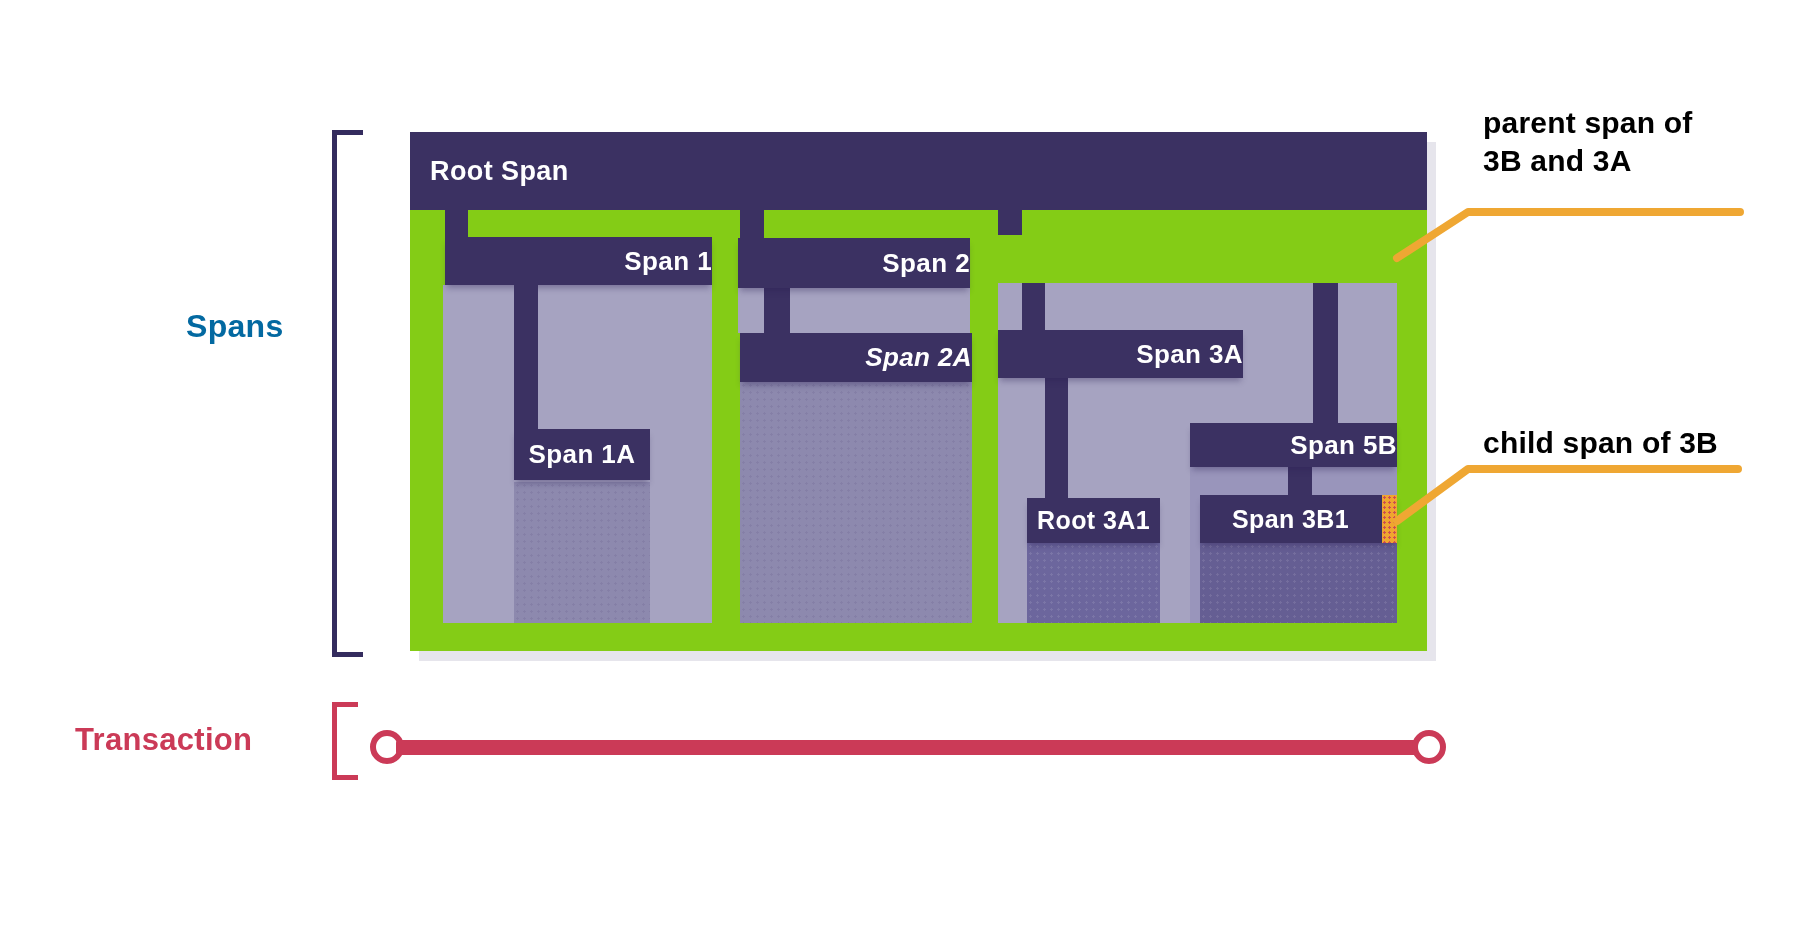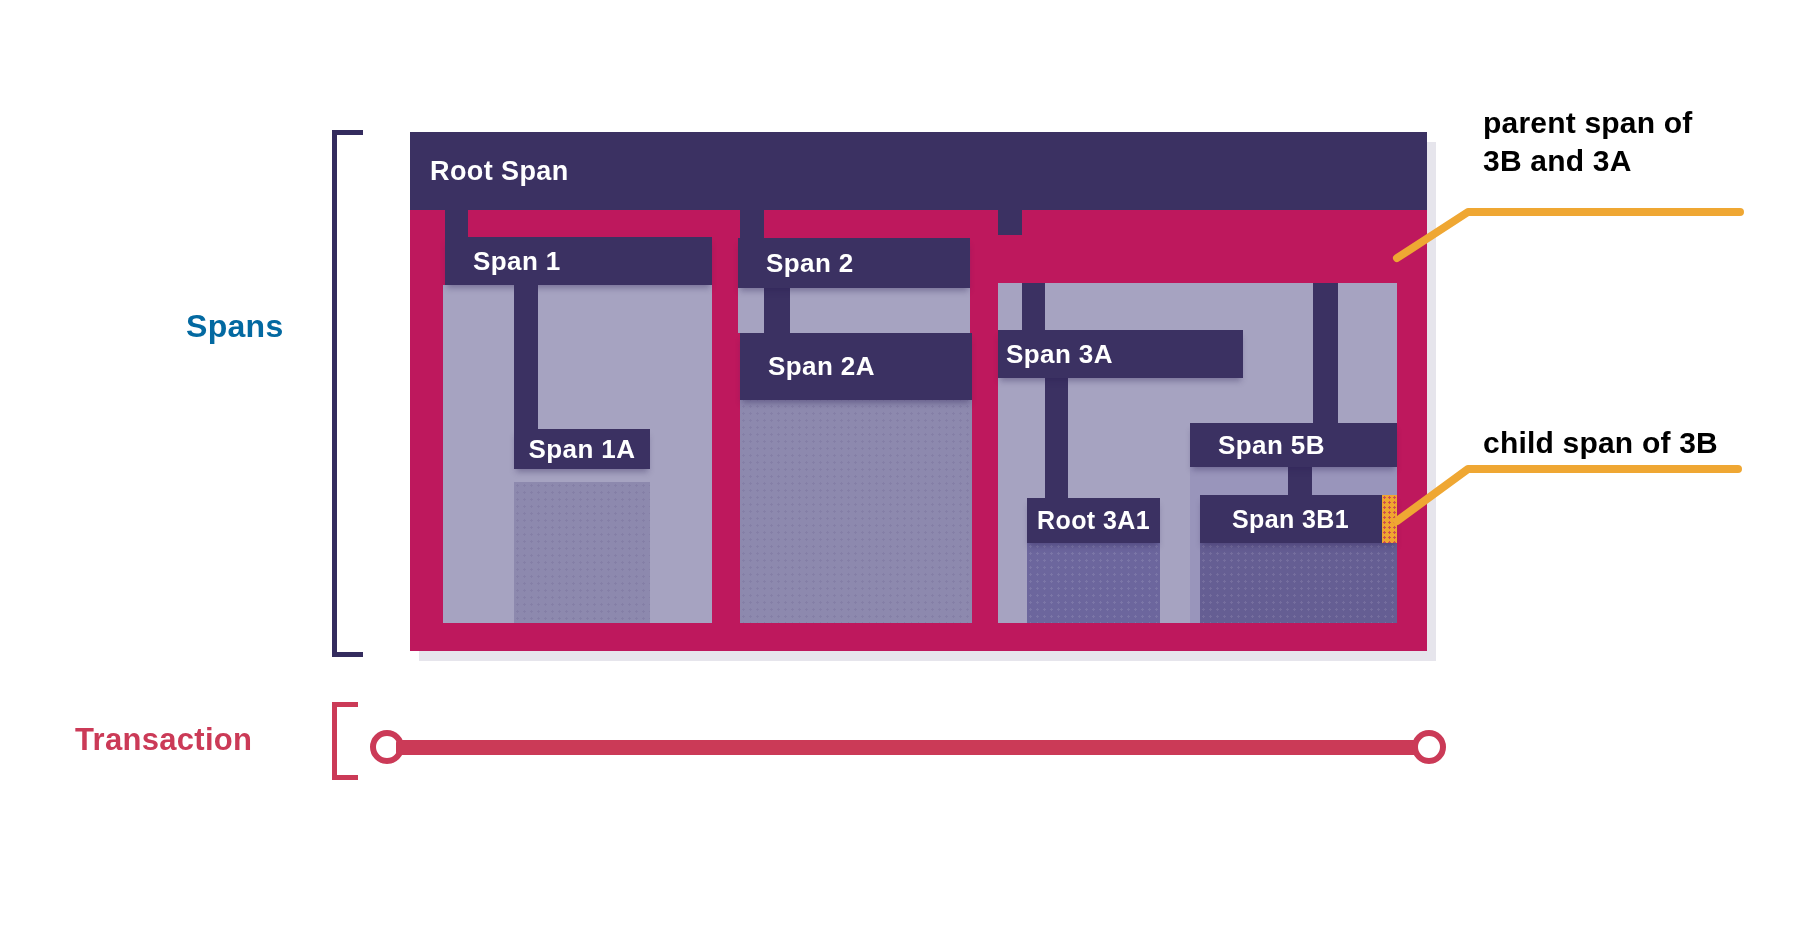--- a/index.html
+++ b/index.html
@@ -8,27 +8,27 @@
     font-family:"Liberation Sans","DejaVu Sans",sans-serif;
   }
   .abs{position:absolute;}
   
   .side-label{font-weight:700;color:#0369a1;font-size:32px;letter-spacing:.3px;}
   .bracket{border-left:5px solid #342C5E;border-top:5px solid #342C5E;border-bottom:5px solid #342C5E;}
   .bracket.red{border-color:#CB3A57;}
   .tx-label{font-weight:700;color:#CB3A57;font-size:31px;letter-spacing:.3px;}
   
   #trace{
-    left:410px;top:132px;width:1017px;height:519px;background:#be185d;
+    left:410px;top:132px;width:1017px;height:519px;background:#84cc16;
     box-shadow:9px 10px 0 rgba(116,110,150,0.18);
   }
   .bar{background:#3B3162;display:flex;align-items:center;
        box-shadow:0 5px 6px -2px rgba(40,30,80,0.35);}
   .bar .bar-label{color:#ffffff;font-weight:700;font-size:26px;letter-spacing:.4px;white-space:nowrap;}
-  .bar.padded{padding-left:28px;box-sizing:border-box;}
+  .bar.padded{padding-left:28px;box-sizing:border-box;justify-content:flex-end;}
   .bar.centered{justify-content:center;}
   .conn{background:#3B3162;}
   .blk-med{background:#A6A3C1;}
   .blk-med2{background:#9995BB;}
   .blk-leaf{background:#8D89AE;
     background-image:radial-gradient(rgba(70,60,110,0.12) 1px,transparent 1.4px);
     background-size:7px 7px;}
   .blk-deep-a{background:#6C669D;
     background-image:radial-gradient(rgba(255,255,255,0.10) 1px,transparent 1.4px);
     background-size:7px 7px;}
@@ -63,32 +63,32 @@
       <span class="bar-label" style="font-size:27px;">Root Span</span>
     </div>
 
     <div class="abs blk-med" style="left:33px;top:153px;width:269px;height:338px;"></div>
     <div class="abs conn" style="left:35px;top:78px;width:23px;height:28px;"></div>
     <div class="abs bar padded" style="left:35px;top:105px;width:267px;height:48px;">
       <span class="bar-label">Span 1</span>
     </div>
     <div class="abs conn" style="left:104px;top:153px;width:24px;height:144px;"></div>
     <div class="abs blk-leaf" style="left:104px;top:350px;width:136px;height:141px;"></div>
-    <div class="abs bar centered" style="left:104px;top:297px;width:136px;height:40px;align-items:center;">
+    <div class="abs bar centered" style="left:104px;top:297px;width:136px;height:51px;align-items:center;">
       <span class="bar-label">Span 1A</span>
     </div>
 
     <div class="abs blk-med" style="left:328px;top:156px;width:232px;height:45px;"></div>
     <div class="abs conn" style="left:330px;top:78px;width:24px;height:30px;"></div>
     <div class="abs conn" style="left:354px;top:156px;width:26px;height:45px;"></div>
     <div class="abs bar padded" style="left:328px;top:106px;width:232px;height:50px;">
       <span class="bar-label">Span 2</span>
     </div>
     <div class="abs blk-leaf" style="left:330px;top:250px;width:232px;height:241px;"></div>
-    <div class="abs bar padded" style="left:330px;top:201px;width:232px;height:67px;">
+    <div class="abs bar padded" style="left:330px;top:201px;width:232px;height:49px;font-style:italic;">
       <span class="bar-label">Span 2A</span>
     </div>
 
     <div class="abs blk-med" style="left:588px;top:151px;width:399px;height:340px;"></div>
     <div class="abs blk-med2" style="left:780px;top:335px;width:207px;height:156px;"></div>
     <div class="abs conn" style="left:588px;top:78px;width:24px;height:25px;"></div>
     <div class="abs conn" style="left:612px;top:151px;width:23px;height:47px;"></div>
     <div class="abs conn" style="left:903px;top:151px;width:25px;height:140px;"></div>
     <div class="abs conn" style="left:635px;top:246px;width:23px;height:120px;"></div>
     <div class="abs conn" style="left:878px;top:335px;width:24px;height:28px;"></div>

